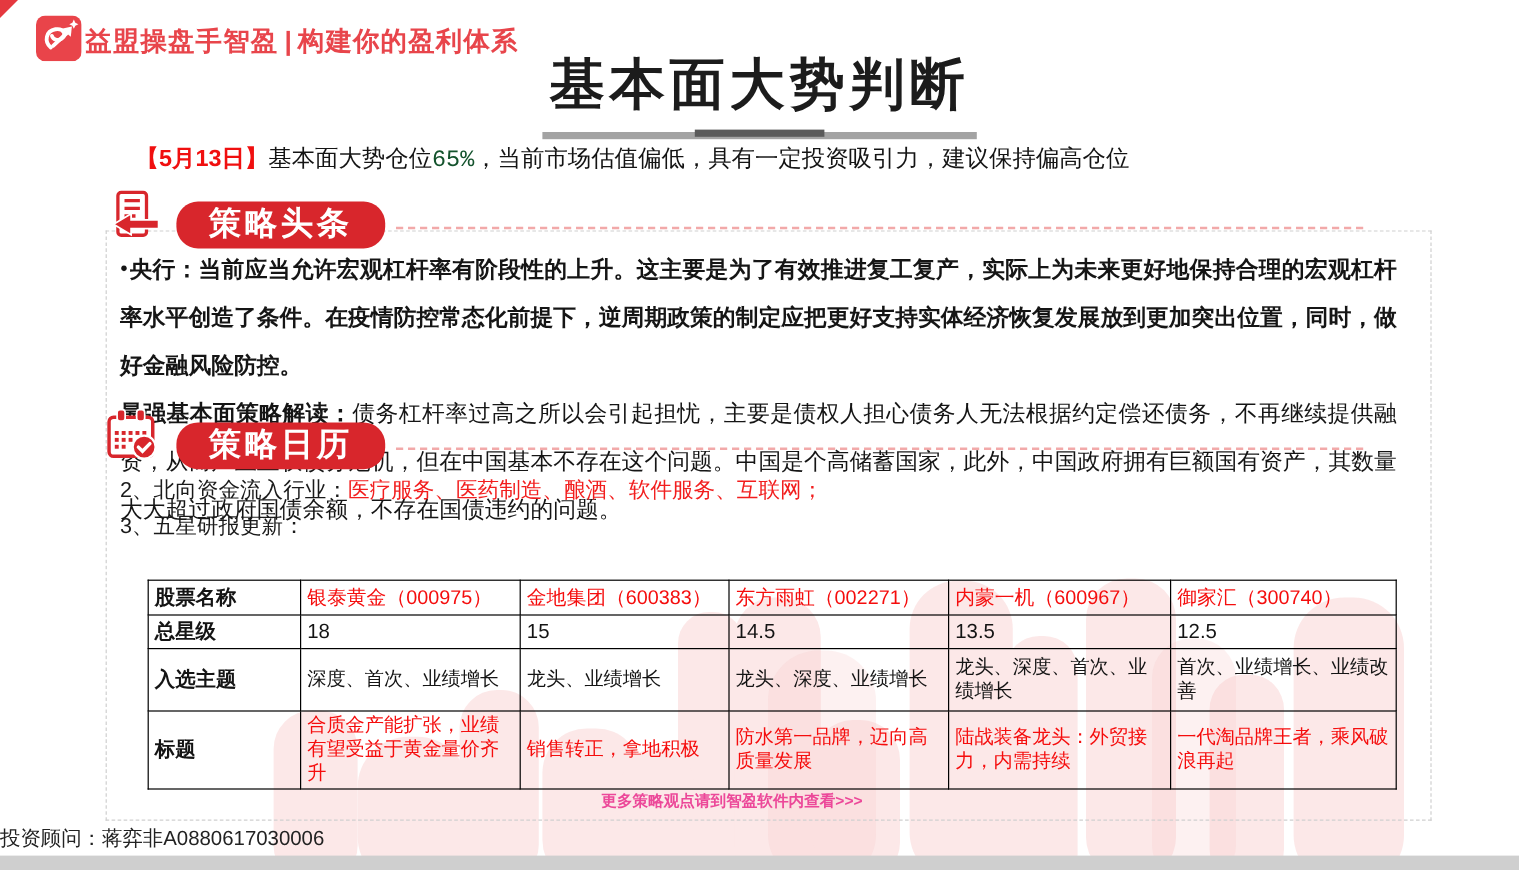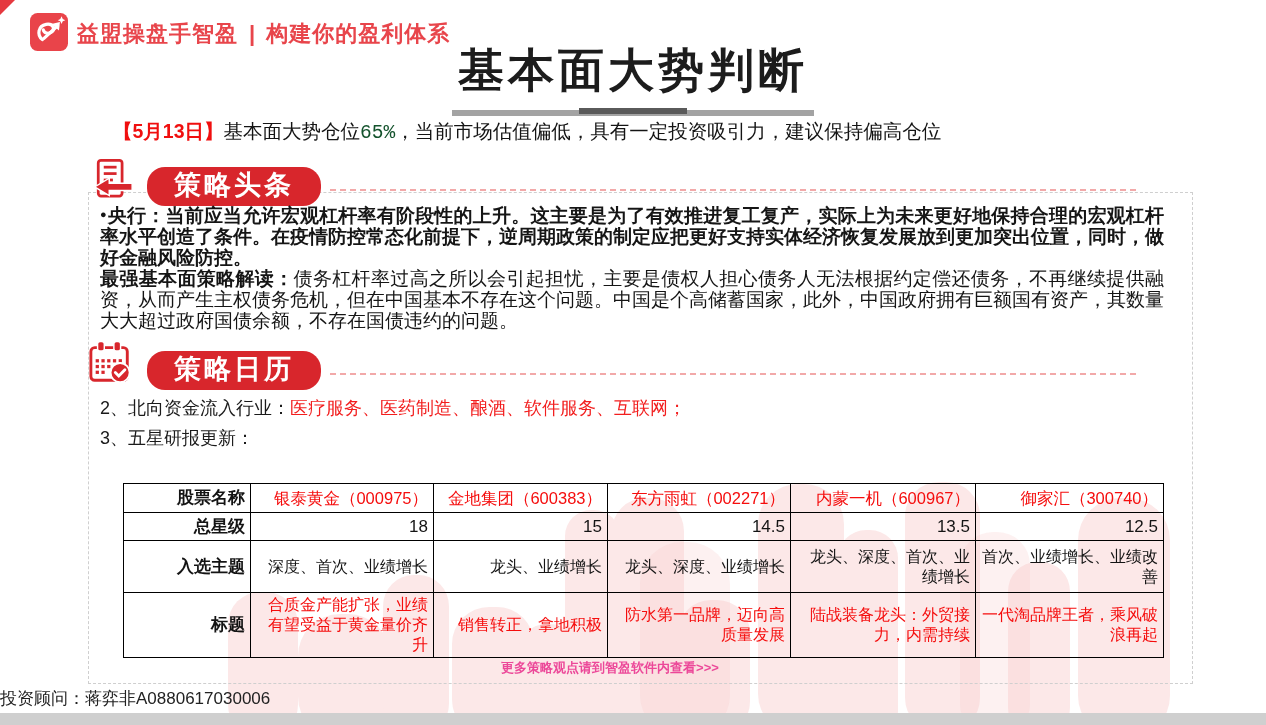--- a/index.html
+++ b/index.html
@@ -6,21 +6,21 @@
   html,body { width:1266px; height:725px; }
   body {
     position:relative; overflow:hidden; background:#ffffff;
     font-family:"Liberation Sans","DejaVu Sans",sans-serif; color:#111;
   }
   
   .corner-tri { position:absolute; left:0; top:0; width:0; height:0;
     border-top:15px solid #e5383f; border-right:15px solid transparent; z-index:5; }
 
   
-  .logo-row { position:absolute; left:30px; top:13px; display:flex; align-items:center; gap:9px; z-index:4; }
+  .logo-row { position:absolute; left:30px; top:13px; display:flex; align-items:center; gap:3px; z-index:4; }
   .logo-text { color:#e8454b; font-size:22px; font-weight:bold; letter-spacing:1px; }
   .logo-divider { color:#e8454b; font-size:22px; font-weight:bold; margin:0 2px; }
   .logo-tagline { color:#e8454b; font-size:22px; font-weight:bold; letter-spacing:1px; }
 
   
   .page-title-wrap { position:absolute; left:0; top:40px; width:100%; text-align:center; z-index:4; }
   .page-title { display:inline-block; position:relative; font-size:46px; font-weight:900;
     letter-spacing:4px; color:#1c1c1c; padding:0 6px 8px; border-bottom:6px solid #a3a3a3; }
   .page-title::after { content:""; position:absolute; left:50%; transform:translateX(-50%);
     bottom:-4px; width:108px; height:6px; background:#5a5a5a; }
@@ -40,36 +40,36 @@
   
   .sec-header { position:absolute; display:flex; align-items:flex-end; gap:13px; z-index:3; }
   #sec1 { left:90px; top:158px; }
   #sec2 { left:88px; top:340px; }
   .sec-badge { background:#d8262c; color:#fff; font-size:27px; font-weight:bold;
     padding:2px 27px 5px; border-radius:18px; letter-spacing:3px; line-height:32px; }
   .sec-icon { display:block; }
 
   
   .headline-body { position:absolute; left:100px; top:204px; width:1064px;
-    font-size:19px; line-height:21px; color:#151515; z-index:3; text-align:justify; }
+    font-size:19px; line-height:40px; color:#151515; z-index:3; text-align:justify; }
   .headline-body p { margin:0; }
   .bullet { font-size:11px; vertical-align:4px; margin-right:1px; }
   .bold { font-weight:bold; }
 
   
   .calendar-list { position:absolute; left:100px; top:393px; width:1010px; font-size:18px;
     color:#1a1a1a; z-index:3; }
   .calendar-list li { list-style:none; line-height:30px; height:30px; }
   .red { color:#f21e1e; }
   .green { color:#2eb14c; }
 
   
   table.stock-table { position:absolute; left:123px; top:483px; width:1040px;
     border-collapse:collapse; z-index:3; table-layout:fixed; }
-  .stock-table td { border:1px solid #000; text-align:right; vertical-align:middle;
+  .stock-table td { border:1px solid #000; text-align:left; vertical-align:middle;
     font-size:16px; padding:2px 5px; line-height:20px; color:#141414; }
   .stock-table td.rowhead { font-weight:bold; font-size:17px; }
   .stock-table td.stockname { color:#f50d0d; font-size:16.5px; }
   .stock-table td.titlecell { color:#f50d0d; }
   .tr-name td { height:29px; }
   .tr-star td { height:28px; font-size:17px; }
   .tr-theme td { height:52px; }
   .tr-title td { height:60px; }
 
   

